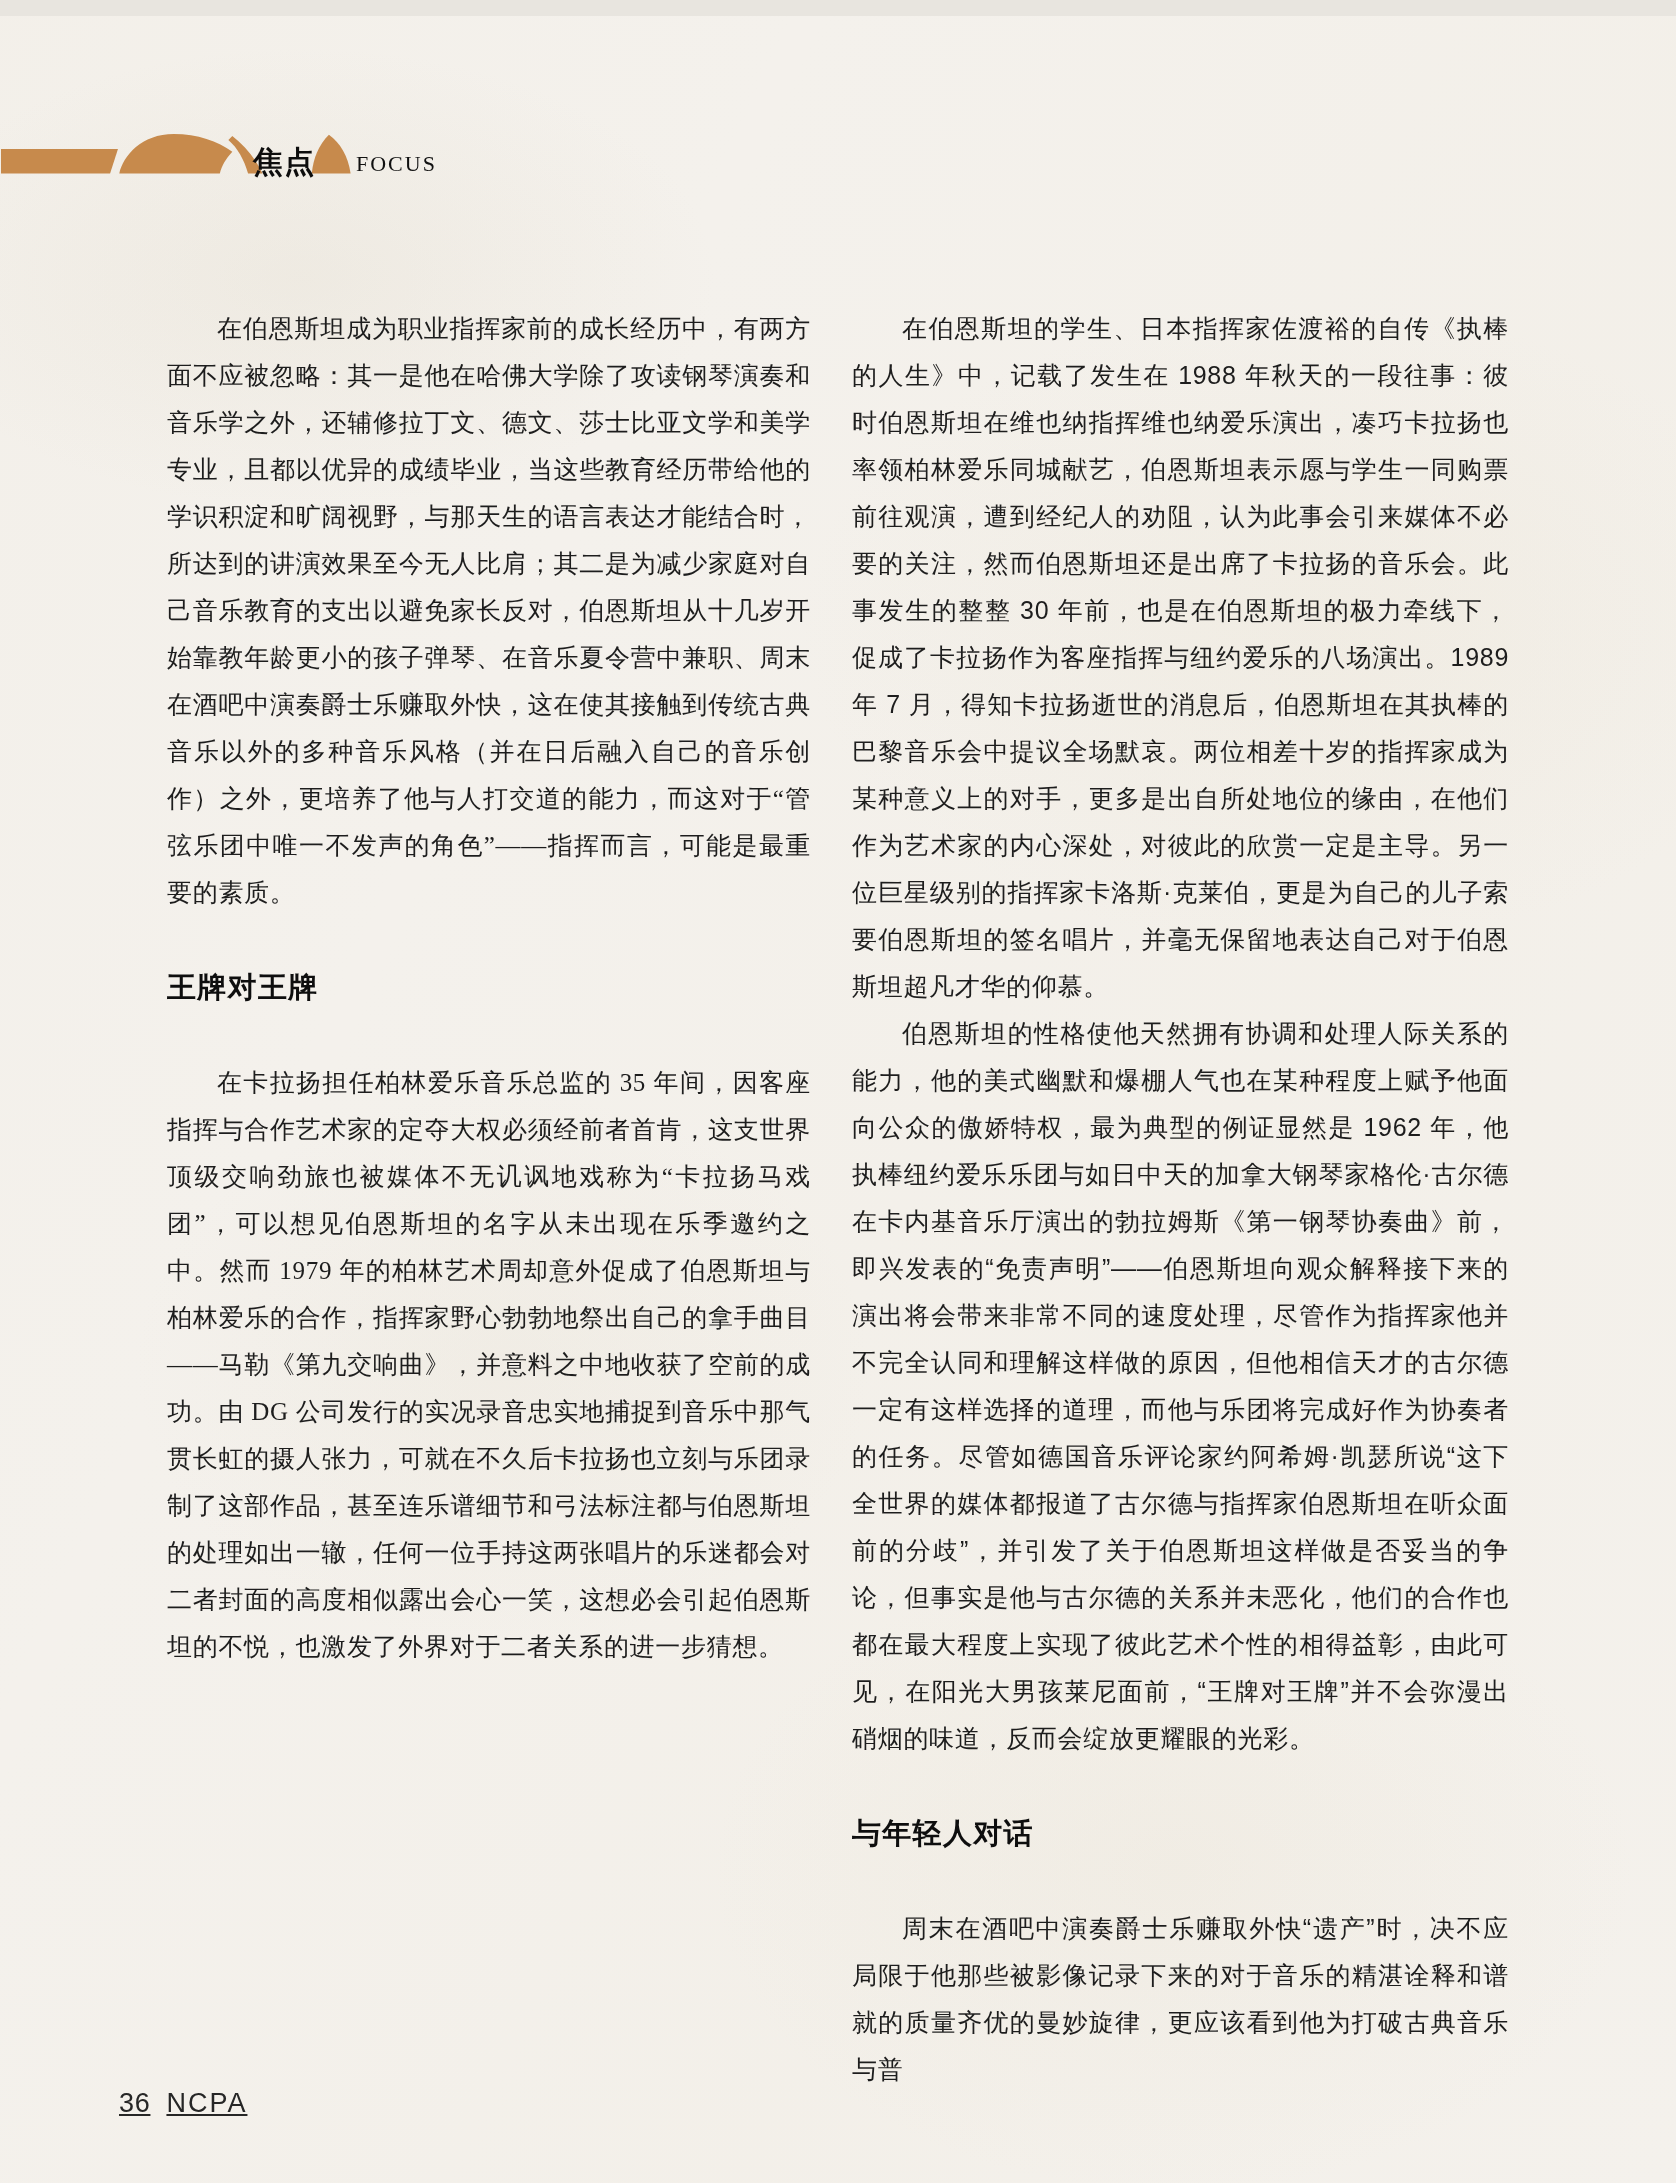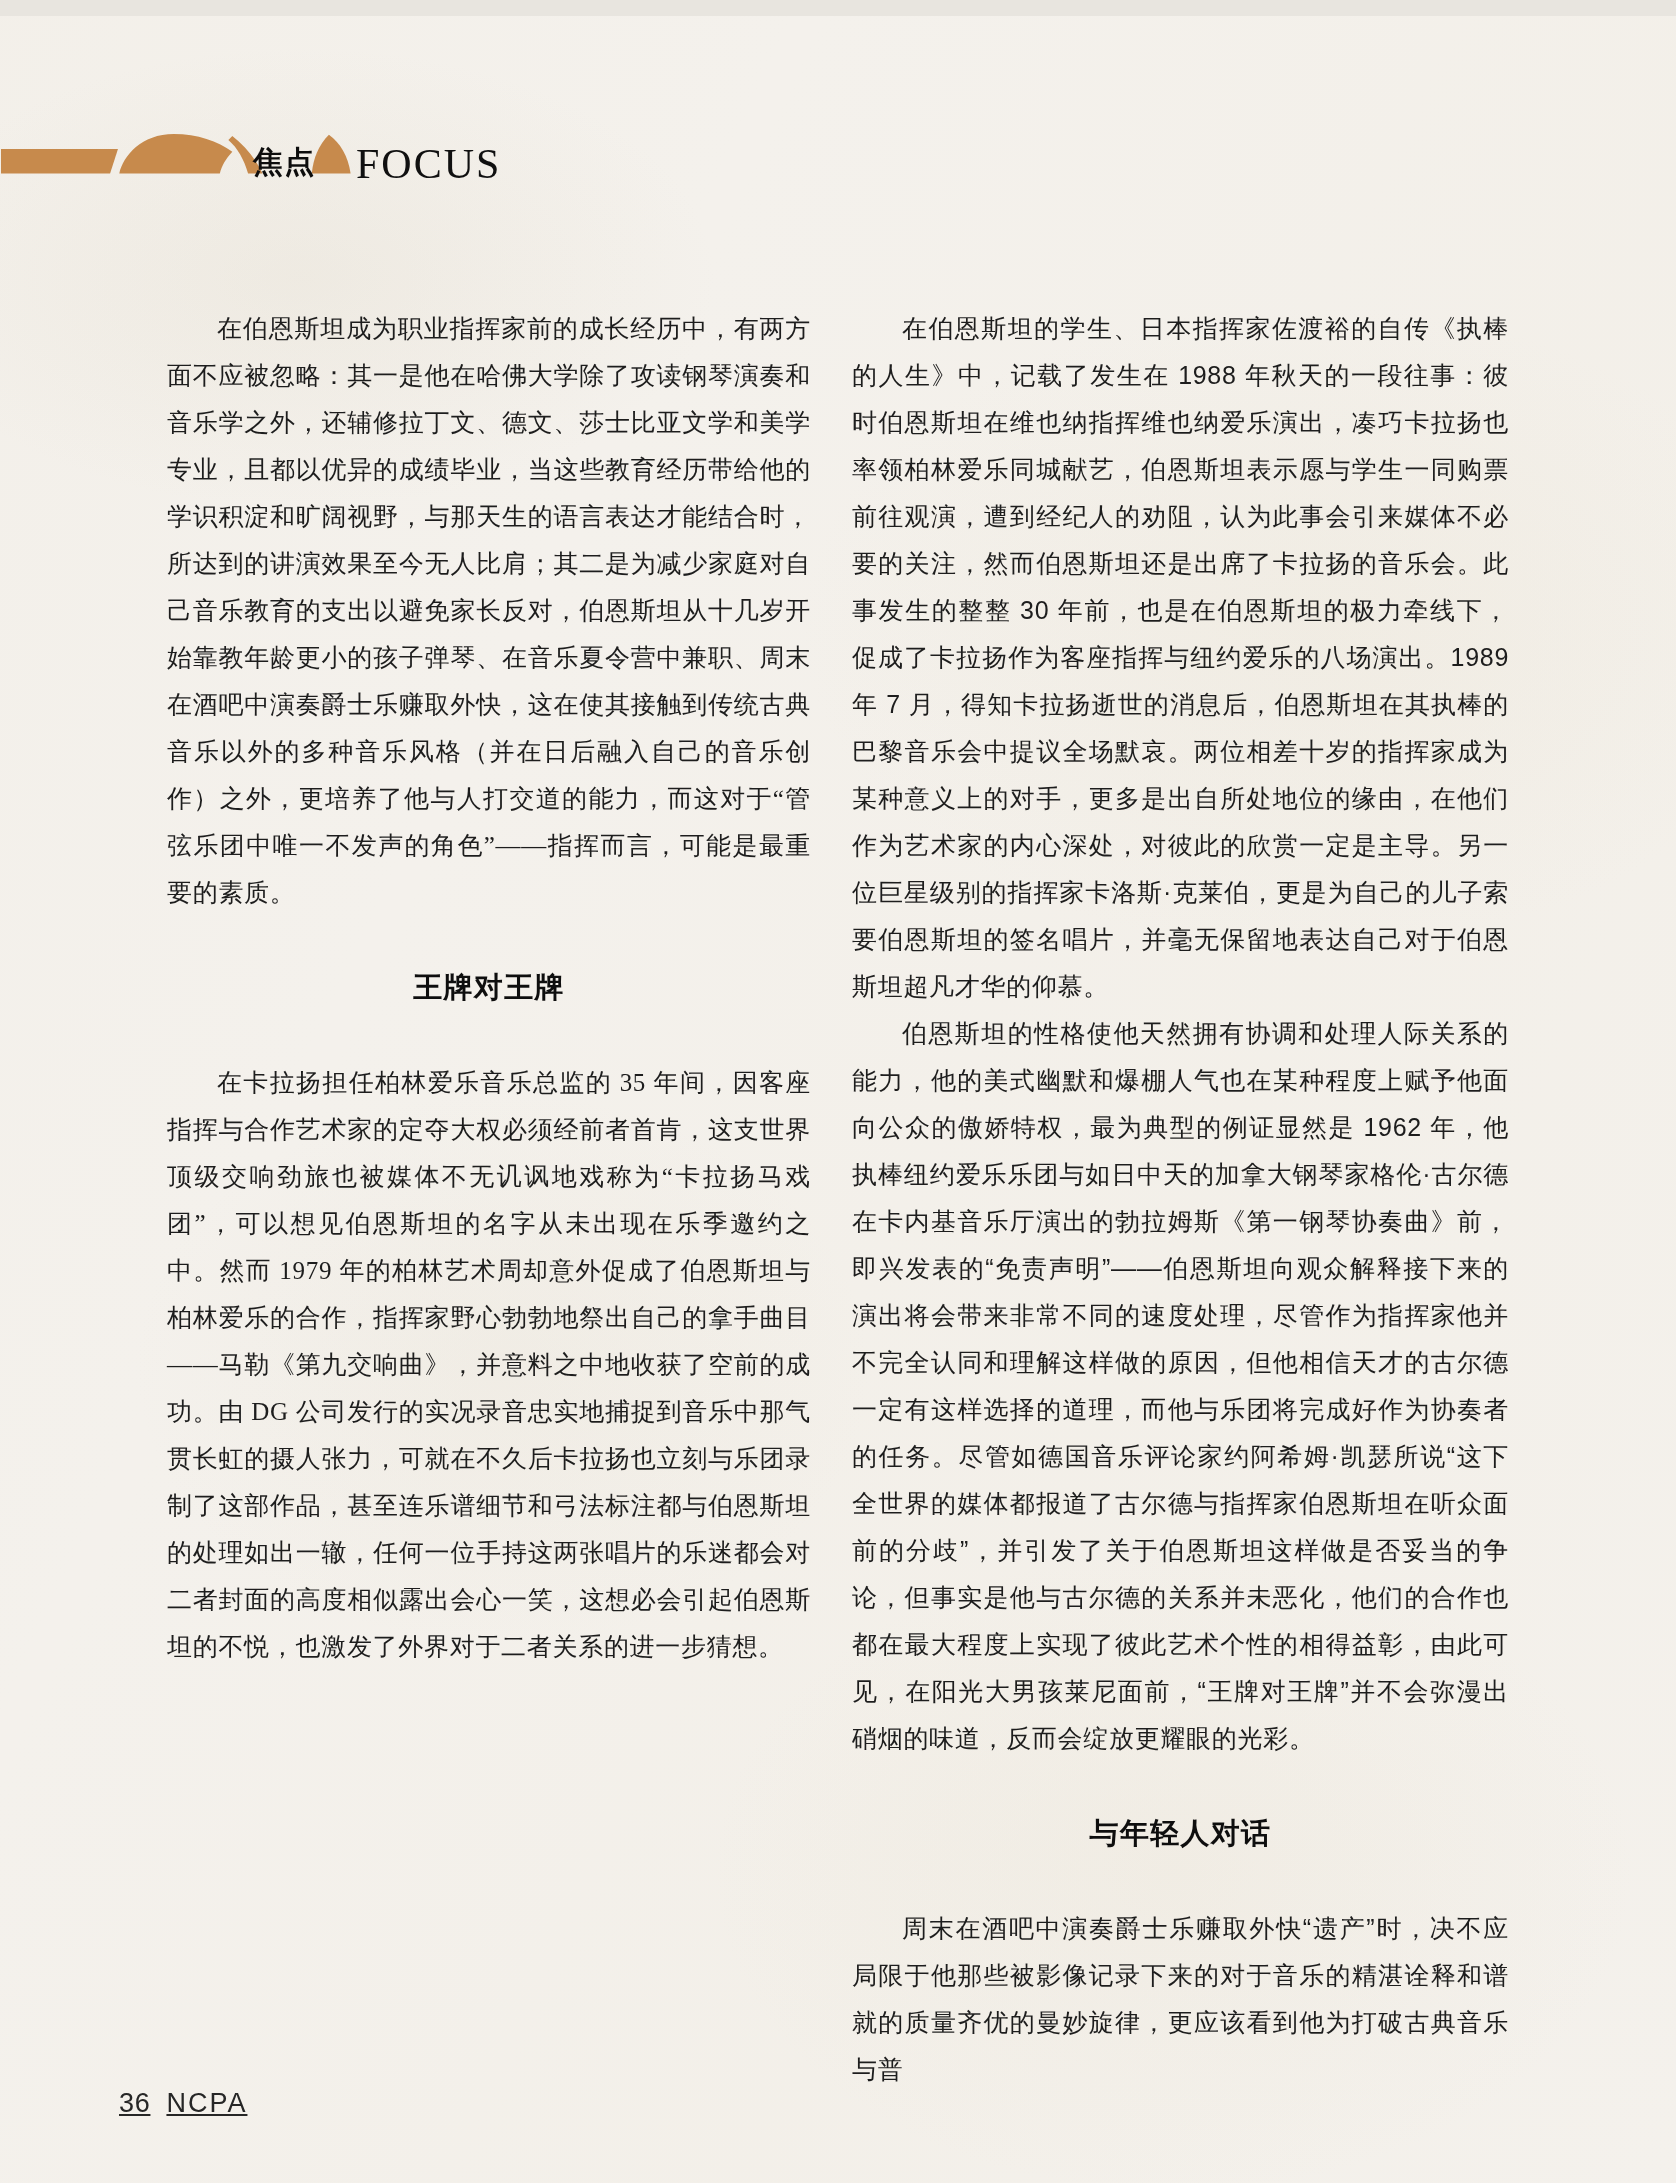--- a/index.html
+++ b/index.html
@@ -36,21 +36,21 @@
     line-height:30px;
     font-weight:700;
     letter-spacing:1.3px;
     color:#0d0d0d;
     font-family:"Liberation Sans", sans-serif;
     white-space:nowrap;
   }
   .sec-en{
     position:absolute;
     left:356px; top:131px;
-    font-size:42px;
+    font-size:22px;
     line-height:34px;
     font-weight:400;
     letter-spacing:2px;
     color:#101010;
     font-family:"Liberation Serif", serif;
     white-space:nowrap;
   }
 
   
   .col{
@@ -71,21 +71,20 @@
     color:#1d1d1d;
   }
   .col h2{
     margin:48px 0 48px 0;
     font-size:29px;
     line-height:47px;
     font-weight:700;
     letter-spacing:1.3px;
     color:#0e0e0e;
     text-indent:0;
-    text-align:center;
   }
 
   
   .footer{
     position:absolute;
     left:119px; top:2072px;
     font-size:27px;
     line-height:30px;
     color:#262626;
     letter-spacing:0.7px;

